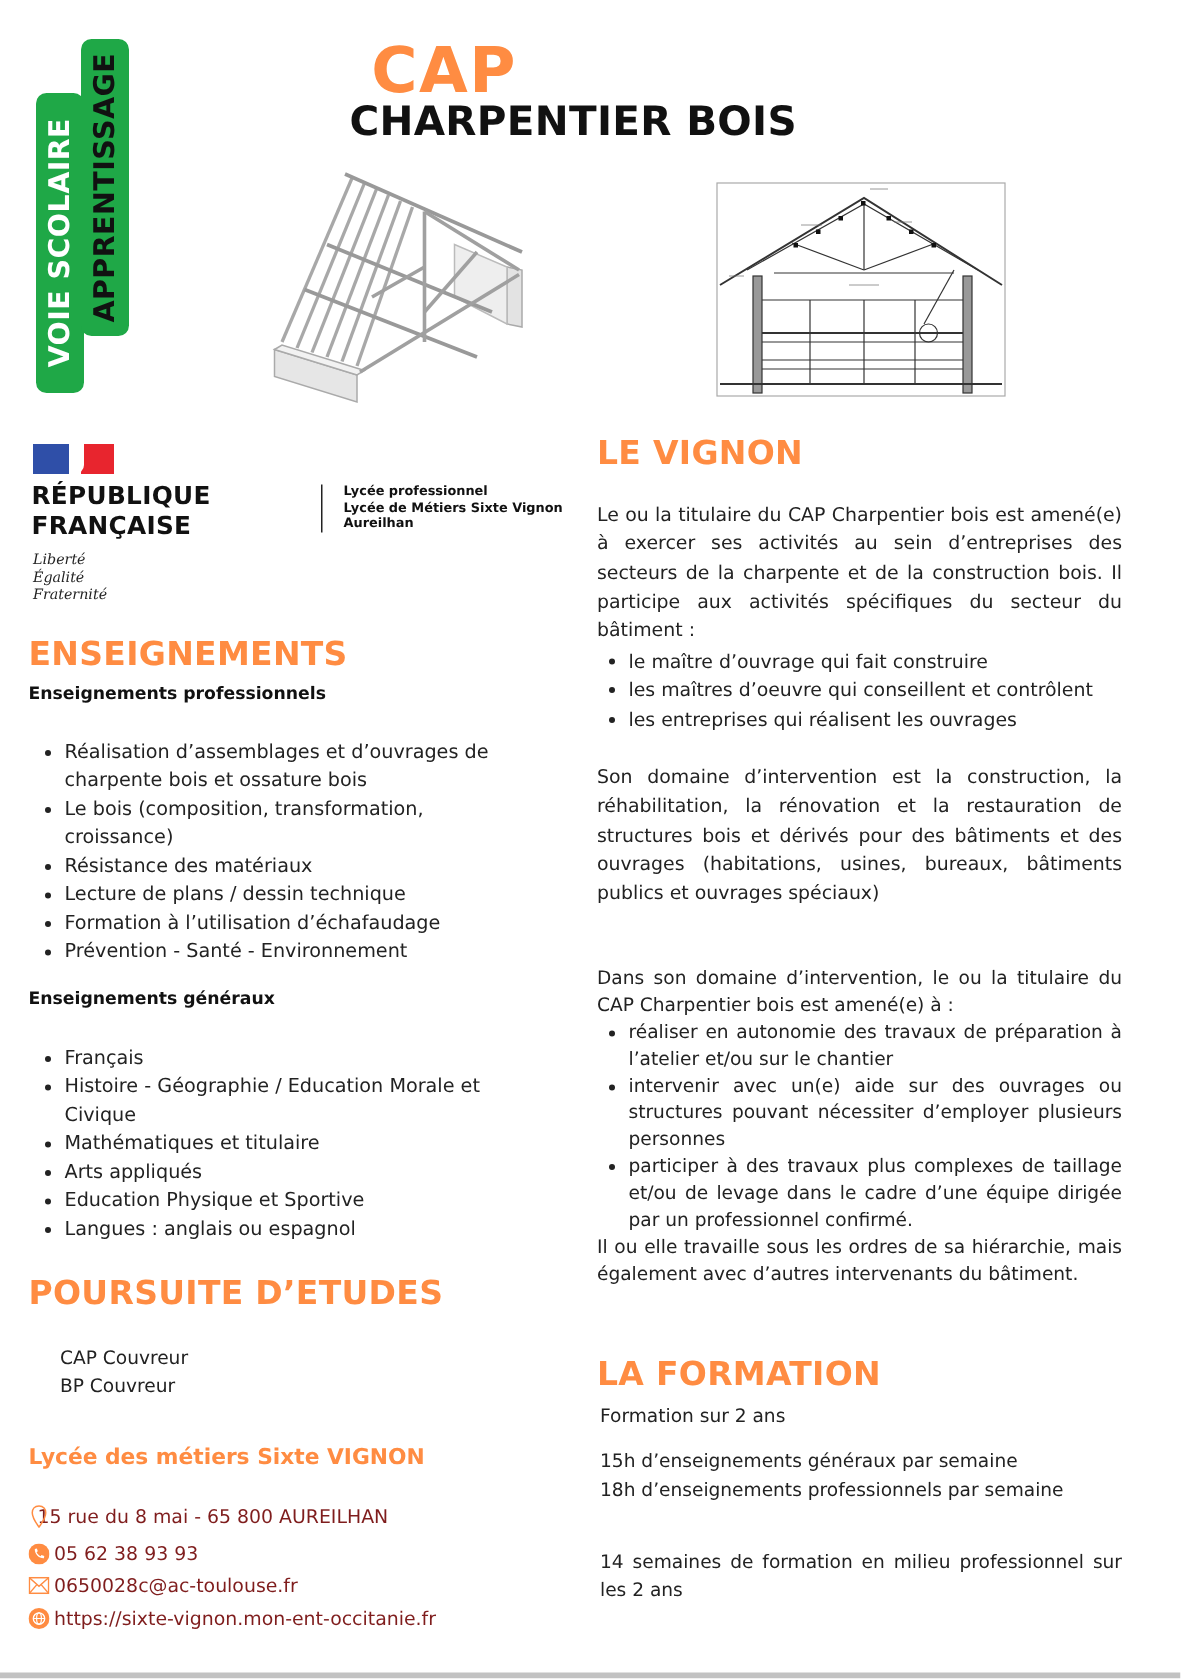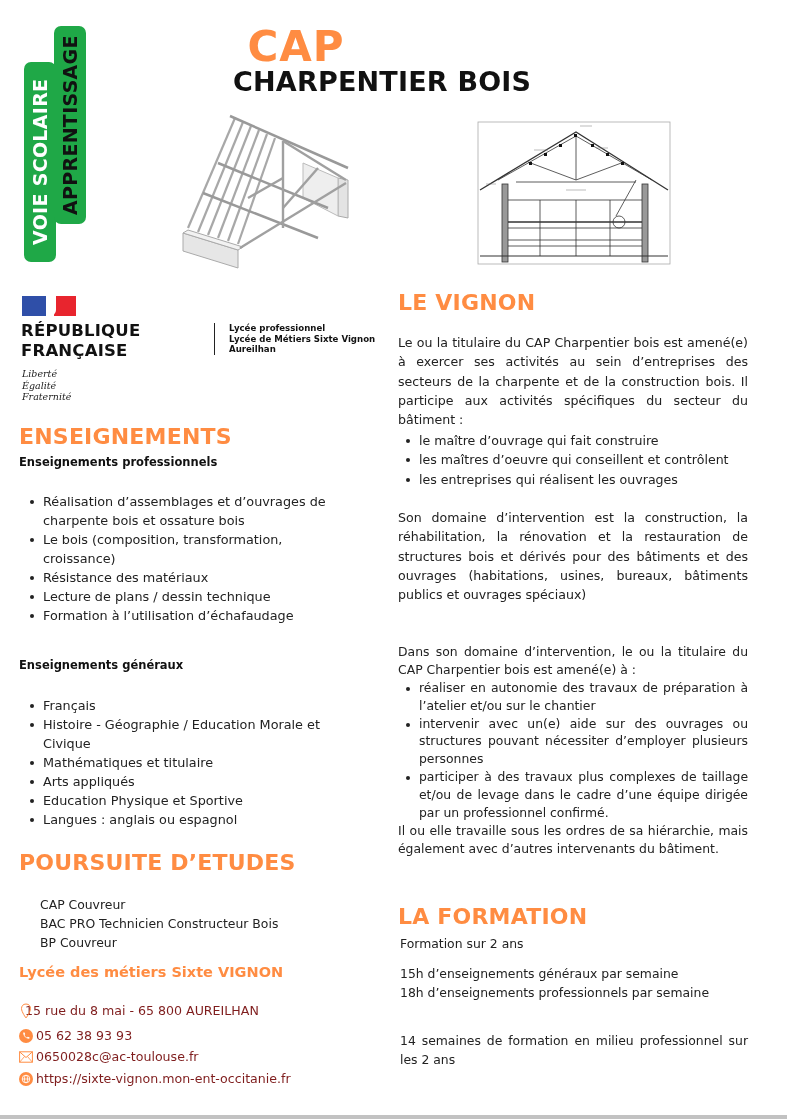--- a/index.html
+++ b/index.html
@@ -216,36 +216,36 @@
 </div>
 
 <div class="h-orange" style="left:19px; top:424px;">ENSEIGNEMENTS</div>
 <div class="h-sub" style="left:19px; top:455px;">Enseignements professionnels</div>
 <ul class="bul text list-prof">
   <li>Réalisation d’assemblages et d’ouvrages de charpente bois et ossature bois</li>
   <li style="padding-right:40px">Le bois  (composition, transformation, croissance)</li>
   <li>Résistance des matériaux</li>
   <li>Lecture de plans / dessin technique</li>
   <li>Formation à l’utilisation d’échafaudage</li>
+  <li>Prévention - Santé - Environnement</li>
 </ul>
 
 <div class="h-sub" style="left:19px; top:658px;">Enseignements généraux</div>
 <ul class="bul text list-gen">
   <li>Français</li>
   <li style="padding-right:10px">Histoire - Géographie  / Education Morale et Civique</li>
   <li>Mathématiques et titulaire</li>
   <li>Arts appliqués</li>
   <li>Education Physique et Sportive</li>
   <li>Langues : anglais ou espagnol</li>
 </ul>
 
 <div class="h-orange" style="left:19px; top:850px;">POURSUITE D’ETUDES</div>
 <div class="text poursuite">
   <div>CAP Couvreur</div>
-  <div>BAC PRO Technicien Constructeur Bois</div>
   <div>BP Couvreur</div>
 </div>
 
 <div class="lycee-contact-title">Lycée des métiers Sixte VIGNON</div>
 <div class="contact" style="top:1003px;">
   <span class="ic" style="margin-right:-8px; position:relative; z-index:1;">
     <svg width="12" height="16" viewBox="0 0 12 16">
         <path d="M6 1 C3 1 1.5 3.2 1.5 5.5 C1.5 9 6 15 6 15 C6 15 10.5 9 10.5 5.5 C10.5 3.2 9 1 6 1 Z" fill="none" stroke="#ff8c42" stroke-width="1"></path>
       </svg>
   </span>

